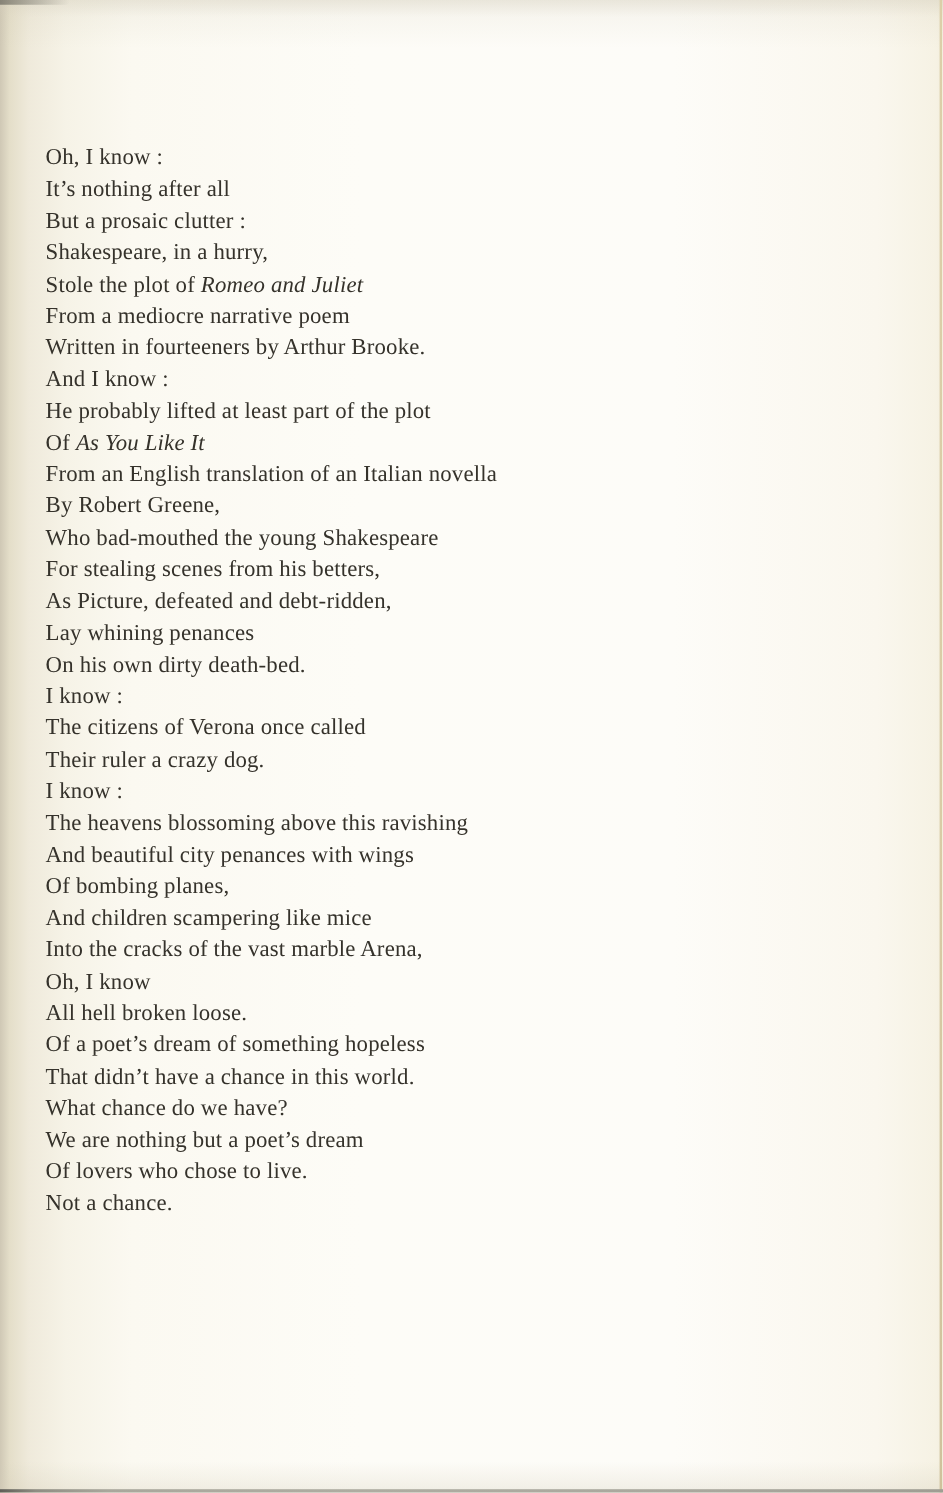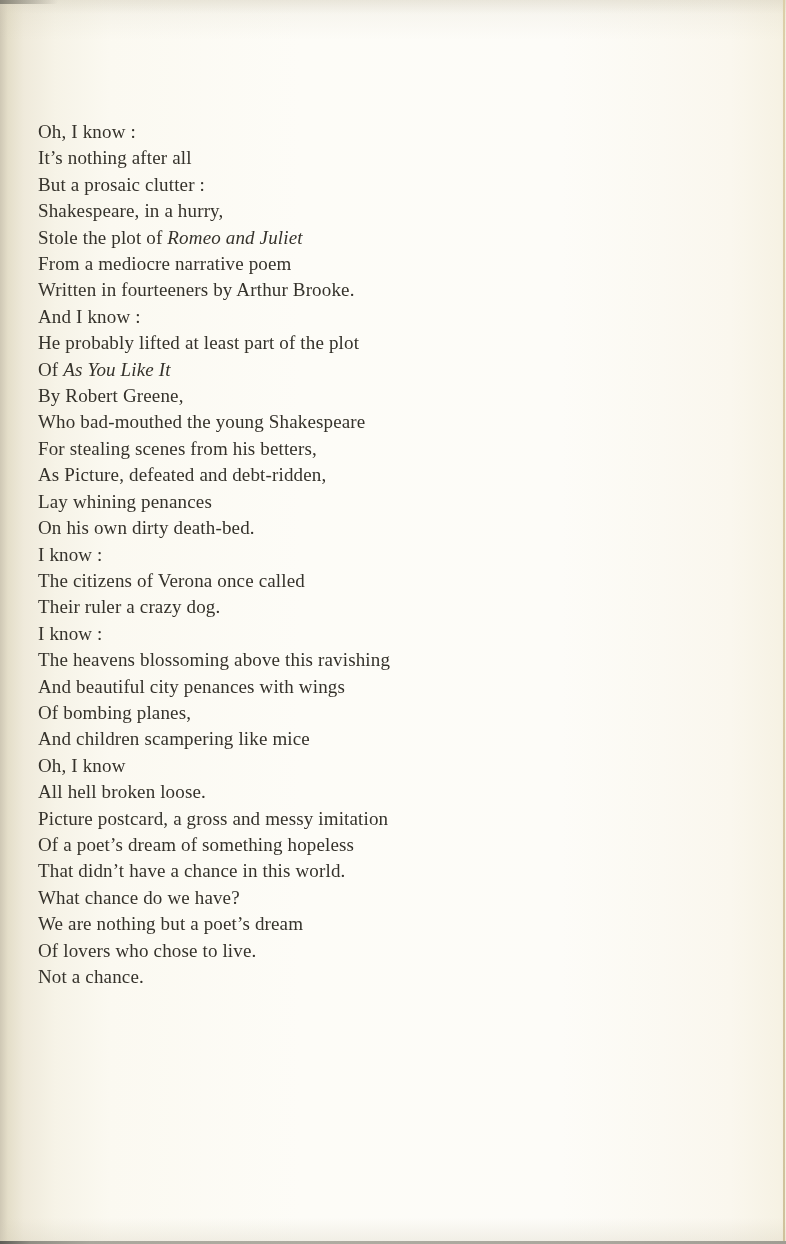--- a/index.html
+++ b/index.html
@@ -96,37 +96,38 @@
       <div class="poem-line"><span>Oh, I know :</span></div>
       <div class="poem-line"><span>It’s nothing after all</span></div>
       <div class="poem-line"><span>But a prosaic clutter :</span></div>
       <div class="poem-line"><span>Shakespeare, in a hurry,</span></div>
       <div class="poem-line"><span>Stole the plot of </span><span class="it">Romeo and Juliet</span></div>
       <div class="poem-line"><span>From a mediocre narrative poem</span></div>
       <div class="poem-line"><span>Written in fourteeners by Arthur Brooke.</span></div>
       <div class="poem-line"><span>And I know :</span></div>
       <div class="poem-line"><span>He probably lifted at least part of the plot</span></div>
       <div class="poem-line"><span>Of </span><span class="it">As You Like It</span></div>
+      <div class="poem-line"><span>From an English translation of an Italian novella</span></div>
       <div class="poem-line"><span>By Robert Greene,</span></div>
       <div class="poem-line"><span>Who bad-mouthed the young Shakespeare</span></div>
       <div class="poem-line"><span>For stealing scenes from his betters,</span></div>
       <div class="poem-line"><span>As Picture, defeated and debt-ridden,</span></div>
       <div class="poem-line"><span>Lay whining penances</span></div>
       <div class="poem-line"><span>On his own dirty death-bed.</span></div>
       <div class="poem-line"><span>I know :</span></div>
       <div class="poem-line"><span>The citizens of Verona once called</span></div>
       <div class="poem-line"><span>Their ruler a crazy dog.</span></div>
       <div class="poem-line"><span>I know :</span></div>
       <div class="poem-line"><span>The heavens blossoming above this ravishing</span></div>
       <div class="poem-line"><span>And beautiful city penances with wings</span></div>
       <div class="poem-line"><span>Of bombing planes,</span></div>
       <div class="poem-line"><span>And children scampering like mice</span></div>
+      <div class="poem-line"><span>Into the cracks of the vast marble Arena,</span></div>
       <div class="poem-line"><span>Oh, I know</span></div>
       <div class="poem-line"><span>All hell broken loose.</span></div>
-      <div class="poem-line"><span>Picture postcard, a gross and messy imitation</span></div>
       <div class="poem-line"><span>Of a poet’s dream of something hopeless</span></div>
       <div class="poem-line"><span>That didn’t have a chance in this world.</span></div>
       <div class="poem-line"><span>What chance do we have?</span></div>
       <div class="poem-line"><span>We are nothing but a poet’s dream</span></div>
       <div class="poem-line"><span>Of lovers who chose to live.</span></div>
       <div class="poem-line"><span>Not a chance.</span></div>
     </div>
   <div class="right-edge-line"></div>
   <div class="bottom-edge-line"></div>
 </div>

